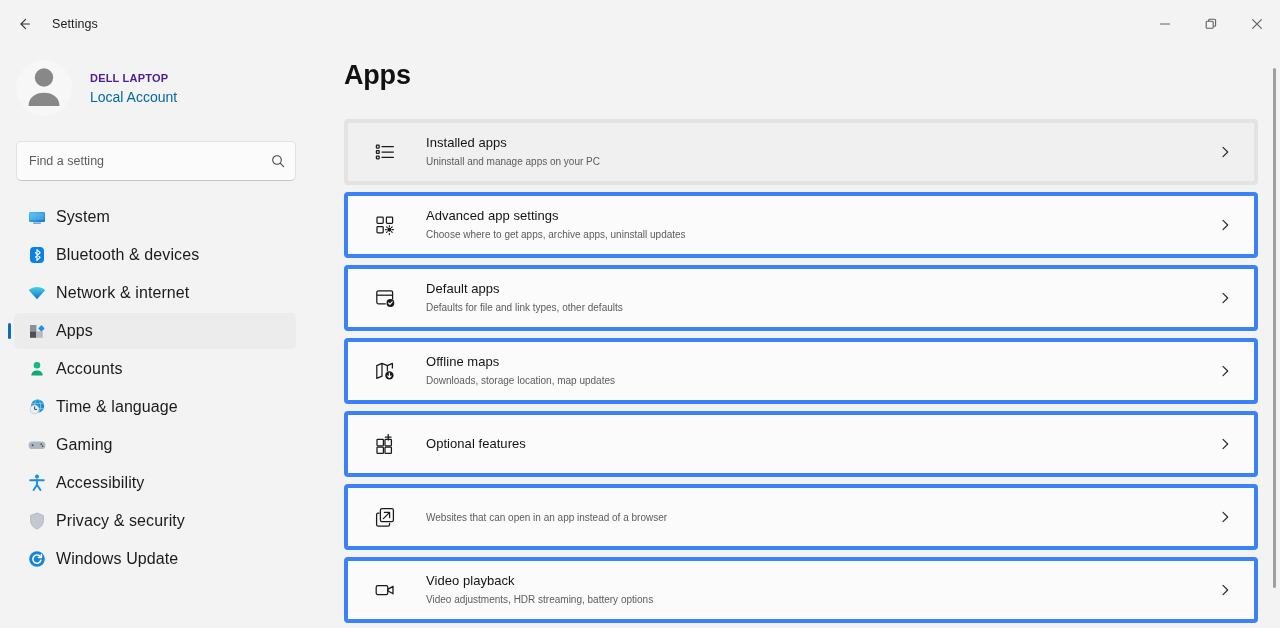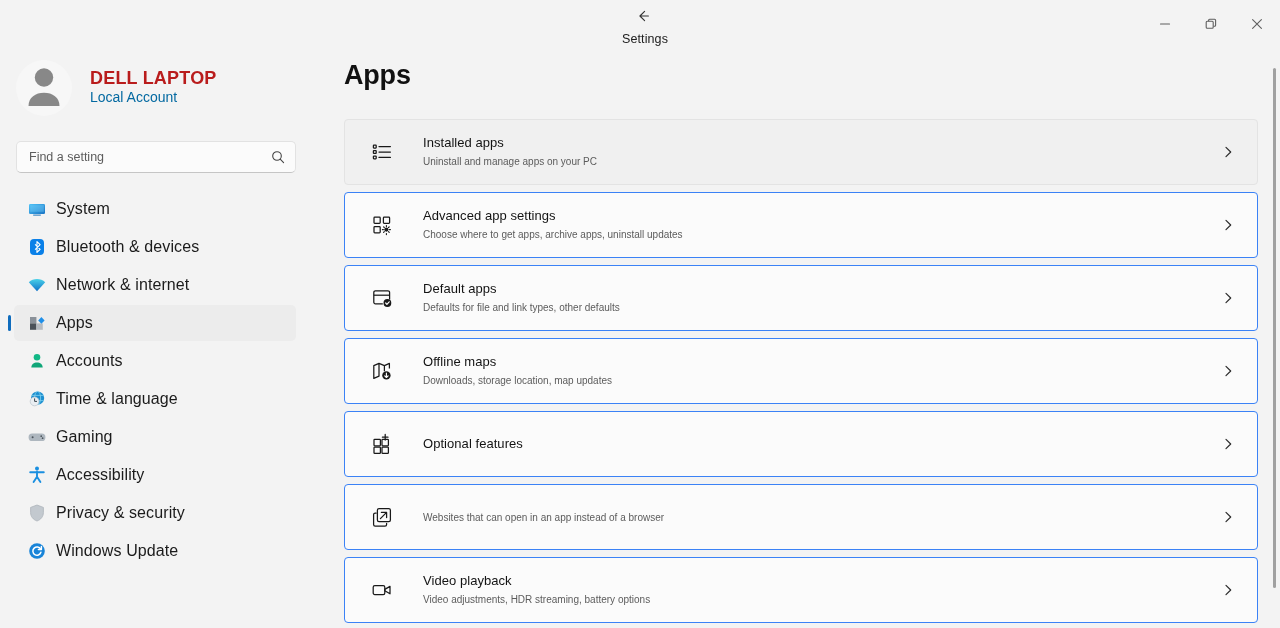--- a/index.html
+++ b/index.html
@@ -11,21 +11,20 @@
     color: #1b1b1b;
     -webkit-font-smoothing: antialiased;
   }
 
   
   .titlebar {
     height: 48px; width: 100%;
     display: flex; align-items: center;
     background: #f3f3f3;
     position: relative;
-    flex-direction: column;
   }
   .back-btn {
     width: 36px; height: 32px;
     margin-left: 6px;
     display: flex; align-items: center; justify-content: center;
     border-radius: 5px;
   }
   .back-btn svg { display: block; }
   .app-title {
     font-size: 12.5px;
@@ -60,30 +59,30 @@
   }
   .avatar {
     width: 56px; height: 56px; border-radius: 50%;
     background: #f7f7f7;
     display: flex; align-items: flex-end; justify-content: center;
     overflow: hidden;
     flex: 0 0 56px;
   }
   .account-text { margin-left: 18px; }
   .account-name {
-    font-size: 18px; font-weight: bold; color: #b91c1c;
+    font-size: 11px; font-weight: bold; color: #4c1d95;
     letter-spacing: .2px; line-height: 17px;
   }
   .account-sub {
     font-size: 14px; color: #0369a1; line-height: 18px; margin-top: 1px;
   }
 
   .search-wrap {
     margin: 25px 0 4px 16px;
-    width: 280px; height: 32px;
+    width: 280px; height: 40px;
     background: #fbfbfb;
     border: 1px solid #e2e2e2;
     border-bottom: 1px solid #c5c5c5;
     border-radius: 5px;
     display: flex; align-items: center;
     position: relative;
   }
   .search-input {
     border: none; outline: none; background: transparent;
     flex: 1; height: 100%;
@@ -136,21 +135,21 @@
   .page-title {
     font-size: 27px; font-weight: bold;
     color: #111; letter-spacing: -.2px;
     margin: 12px 0 0 20px;
   }
   .cards { margin-top: 28px; padding-right: 22px; }
   .card {
     margin-left: 20px;
     height: 66px;
     background: #fbfbfb;
-    border: 1px solid #3b82f6;
+    border: 4px solid #3b82f6;
     border-radius: 4px;
     display: flex; align-items: center;
     padding: 0 14px 0 16px;
     margin-bottom: 7px;
   }
   .card.hovered { background: #f0f0f0; border-color: #e3e3e3; }
   .card-ico {
     width: 30px; height: 30px; flex: 0 0 30px;
     display: flex; align-items: center; justify-content: center;
     color: #191919;

